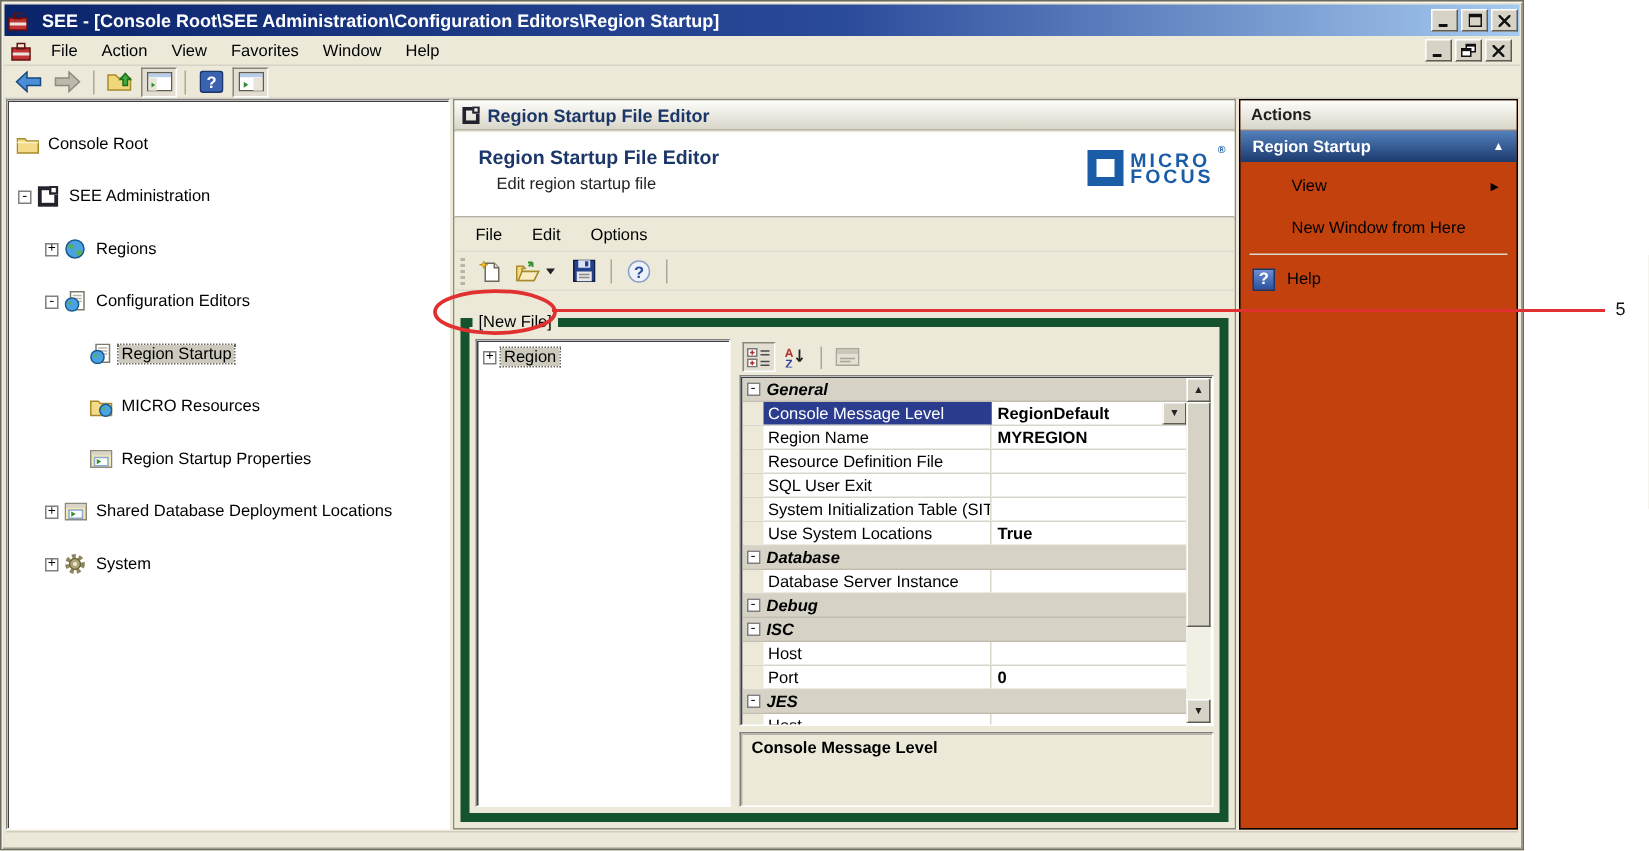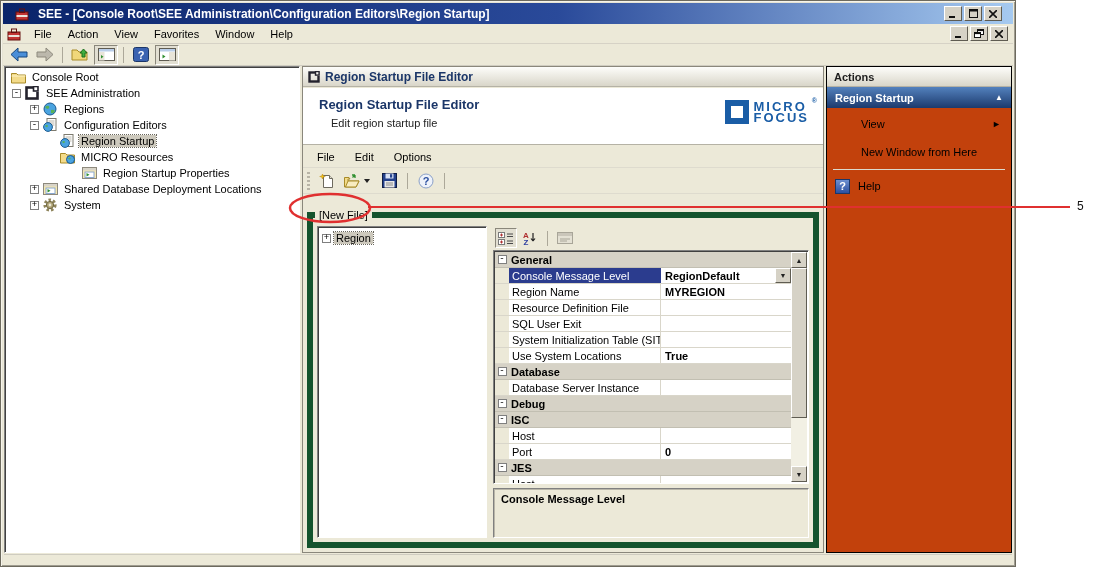--- a/index.html
+++ b/index.html
@@ -16,21 +16,21 @@
     position:absolute; left:0; top:0; width:1016px; height:567px;
     background:#ece9d8;
     border:1px solid #6d6a5e;
     box-shadow: inset 1px 1px 0 #f6f4ea, inset -1px -1px 0 #9f9c90, inset 2px 2px 0 #e6e3d4;
   }
 
   
   .titlebar {
     position:absolute; left:2px; top:2px; right:2px; height:21px;
     background:linear-gradient(to right,#0a246a 0%, #2a4a9a 55%, #a6caf0 100%);
-    display:flex; align-items:center; padding:0 11px; color:#fff;
+    display:flex; align-items:center; padding:0 1px; color:#fff;
     font-weight:bold; font-size:12px;
   }
   .titlebar .title-text { margin-left:4px; white-space:nowrap; overflow:hidden; flex:1; }
   .winbtns { display:flex; gap:2px; }
   .wbtn {
     width:18px; height:15px; background:#d6d2c6;
     border:1px solid; border-color:#fff #5f5c52 #5f5c52 #fff;
     display:flex; align-items:center; justify-content:center;
   }
   .wbtn svg { display:block; }
@@ -53,21 +53,21 @@
   }
   .tbtn { width:24px; height:20px; display:flex; align-items:center; justify-content:center; }
   .tbtn.pressed { border:1px solid; border-color:#8a877b #fff #fff #8a877b; background:#e2dfd2; }
   .tsep { width:1px; height:16px; background:#aca899; margin:0 3px; }
 
   
   .workarea { position:absolute; left:3px; right:3px; top:65px; bottom:13px; }
   .pane-sunken { background:#fff; border:1px solid; border-color:#808080 #fff #fff #808080; box-shadow: inset 1px 1px 0 #404040; }
 
   .tree-panel { position:absolute; left:0; top:0; width:296px; bottom:0; overflow:hidden; }
-  .trow { display:flex; align-items:center; height:16px; white-space:nowrap; }
+  .trow { display:flex; align-items:center; height:16px; white-space:nowrap;margin-top:19px; }
   .texp {
     width:9px; height:9px; border:1px solid #7f7f7f; background:#fff;
     font-size:9px; line-height:7px; text-align:center; margin-right:3px; flex:none;
     font-family:"Liberation Mono", monospace;
   }
   .ticon { width:16px; height:16px; margin-right:4px; flex:none; display:flex; align-items:center; justify-content:center; }
   .tlabel { padding:0 2px; }
   .tlabel.sel { background:#cdc9bd; outline:1px dotted #6a675d; }
 
   
@@ -120,21 +120,21 @@
   .psep { width:1px; height:15px; background:#aca899; margin:0 4px; }
 
   .pgrid { flex:1; position:relative; overflow:hidden; background:#fff;
     border:1px solid; border-color:#808080 #fff #fff #808080; box-shadow: inset 1px 1px 0 #404040; }
   .grid-rows { position:absolute; left:1px; top:1px; right:17px; bottom:0; overflow:hidden; }
   .grow { display:flex; height:16px; border-bottom:1px solid #d9d6ca; align-items:stretch; }
   .grow .gutter { width:14px; flex:none; background:#ece9d8; display:flex; align-items:center; justify-content:center; }
   .grow.cat { background:#d6d2c6; font-weight:bold; border-bottom-color:#c2bfb2; }
   .grow.cat .gutter { background:#d6d2c6; }
   .catexp { width:9px; height:9px; border:1px solid #7f7f7f; background:#fff; font-size:9px; line-height:7px; text-align:center; font-weight:normal; font-family:"Liberation Mono", monospace; }
-  .clabel { padding:1px 2px; display:flex; align-items:center; }
+  .clabel { padding:1px 2px; display:flex; align-items:center;font-style:italic; }
   .plabel { width:152px; flex:none; padding:1px 3px; border-right:1px solid #d9d6ca;
             white-space:nowrap; overflow:hidden; display:flex; align-items:center; }
   .pvalue { flex:1; padding:1px 4px; font-weight:bold; white-space:nowrap; overflow:hidden; display:flex; align-items:center; }
   .grow.sel .plabel { background:#2b3c8e; color:#fff; border-right-color:#2b3c8e; }
   .combo-btn {
     width:16px; flex:none; background:#d6d2c6; margin:0;
     border:1px solid; border-color:#fff #5f5c52 #5f5c52 #fff;
     display:flex; align-items:center; justify-content:center;
   }
   .combo-btn::before { content:"▼"; font-size:7px; color:#222; }
@@ -363,21 +363,21 @@
         <div class="trow" style="padding-left:54px">
           <span class="ticon">
               <svg width="15" height="13">
                 <path d="M0.5 2.5 L0.5 12 L14.5 12 L14.5 4 L7 4 L5.5 2.5 Z" fill="#f3db8a" stroke="#a88b28"></path>
                 <circle cx="10.5" cy="8.5" r="4" fill="#4aa3e0" stroke="#1a5a90"></circle>
                 <path d="M8 7.5 Q9.5 6 10.8 7 Q10.6 8.5 9 8.6 Z" fill="#58b059"></path>
               </svg>
             </span>
           <span class="tlabel">MICRO Resources</span>
         </div>
-        <div class="trow" style="padding-left:76px">
+        <div class="trow" style="padding-left:54px">
           <span class="ticon">
               <svg width="15" height="13">
                 <rect x="0.5" y="0.5" width="14" height="11" fill="#f6e9b0" stroke="#8d897d"></rect>
                 <rect x="1" y="1" width="13" height="2.5" fill="#d8d4c8"></rect>
                 <rect x="3" y="5" width="9" height="5.5" fill="#fff" stroke="#8aa8cf"></rect>
                 <path d="M4.5 6 L7.5 7.7 L4.5 9.5 Z" fill="#2f8f2f"></path>
               </svg>
             </span>
           <span class="tlabel">Region Startup Properties</span>
         </div>

